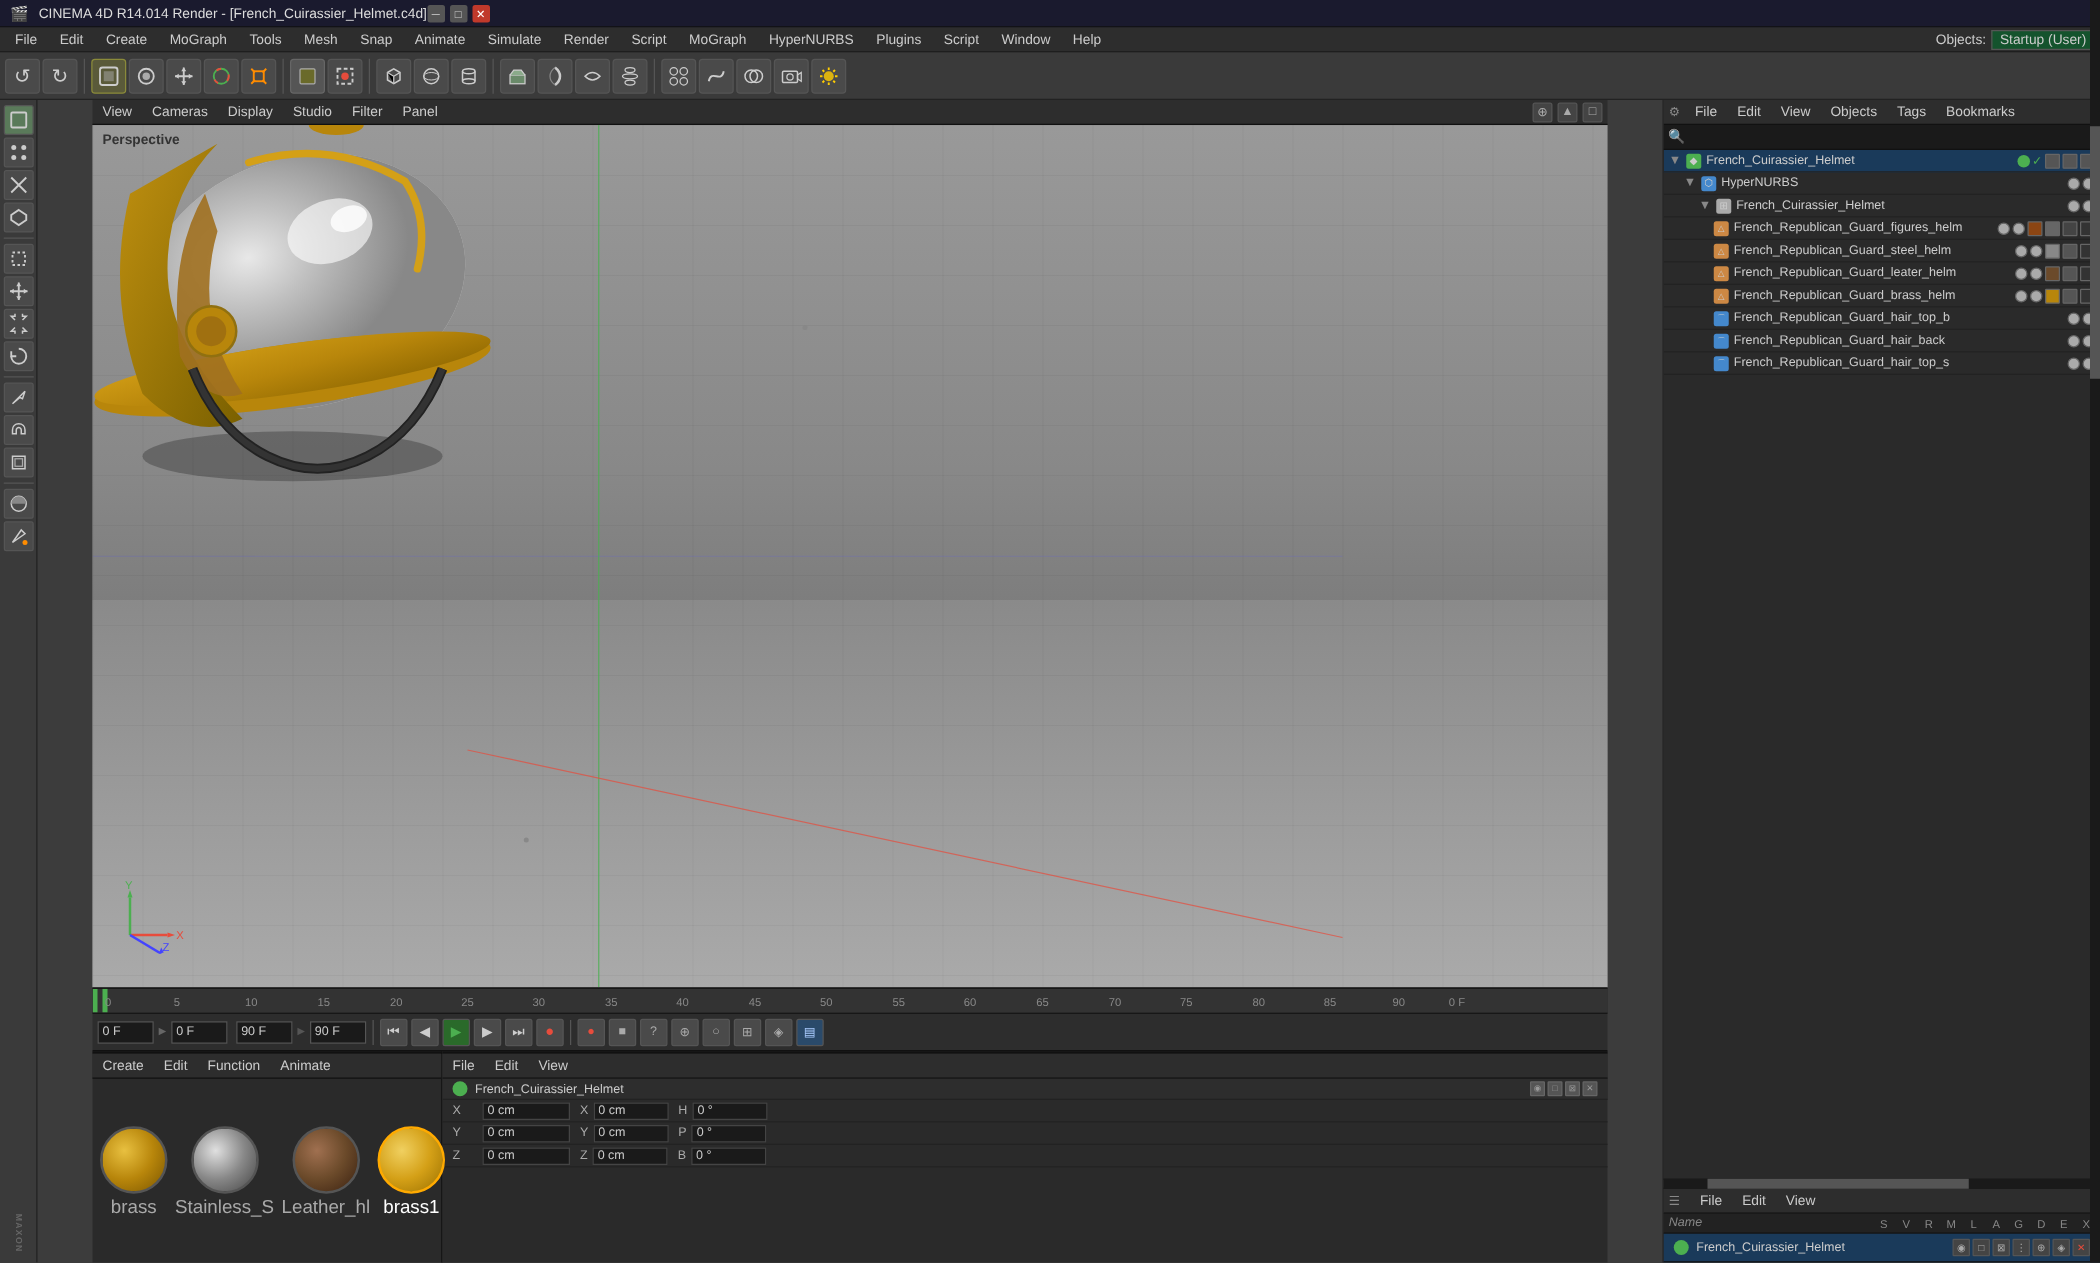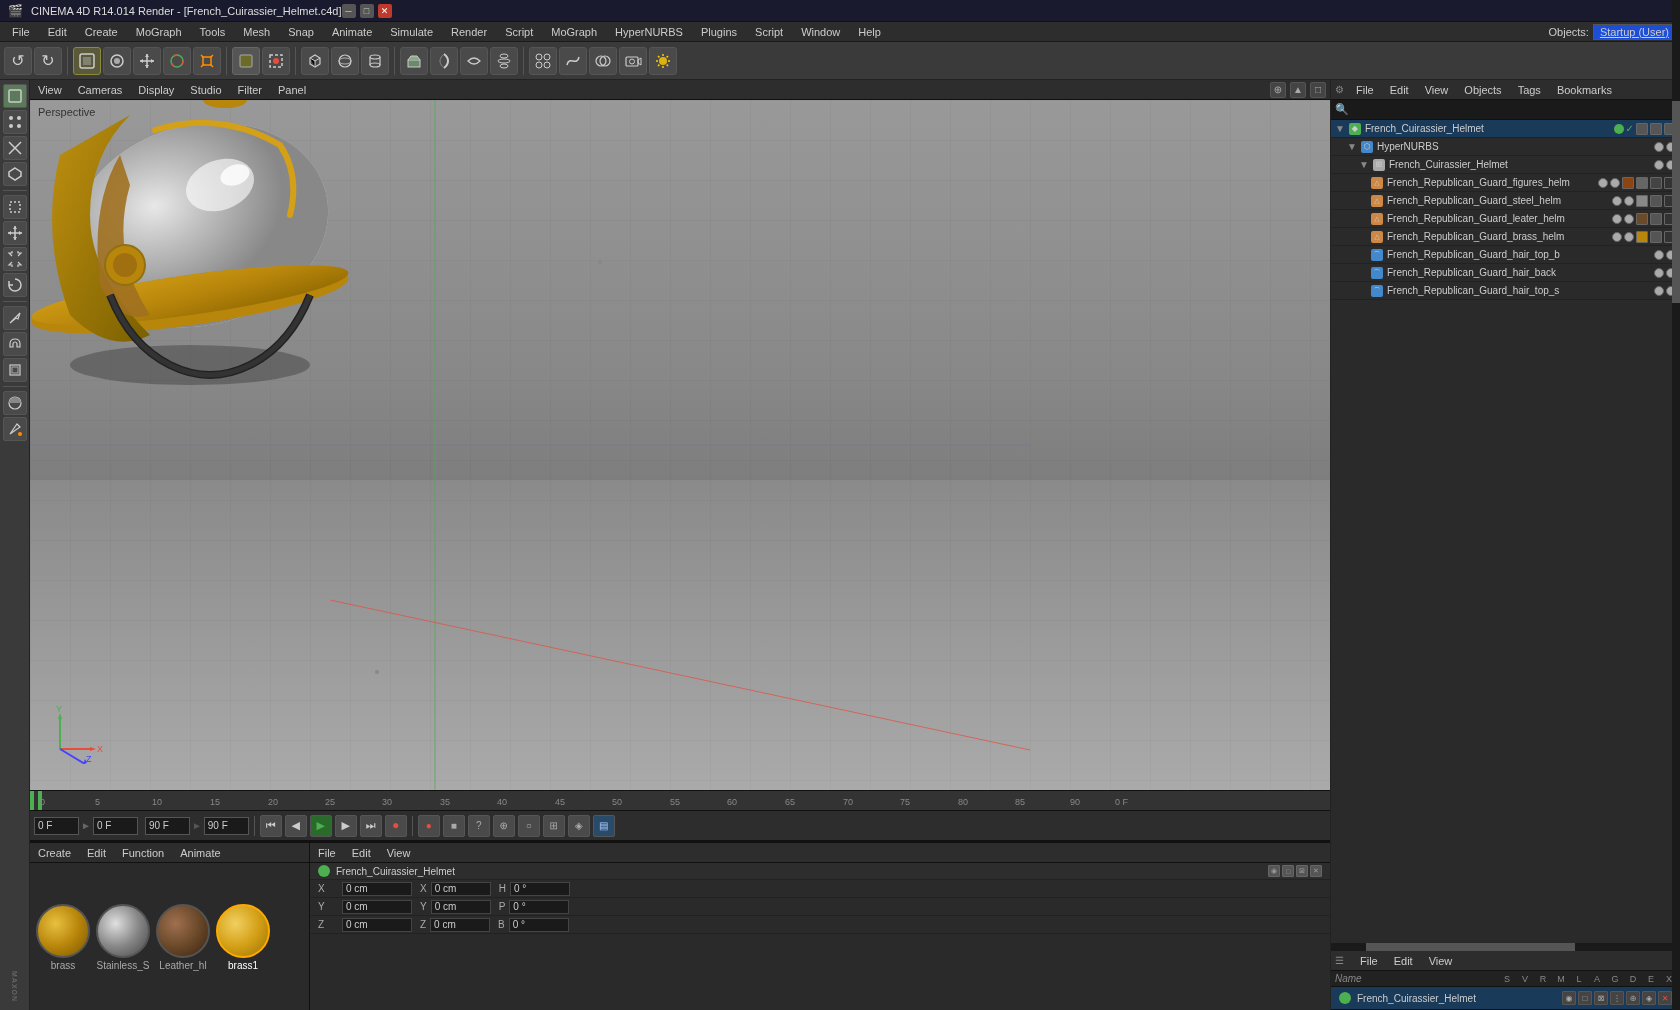--- a/index.html
+++ b/index.html
@@ -55,20 +55,21 @@
       color: #ccc;
       font-size: 13px;
     }
     .toolbar-separator { width: 1px; height: 28px; background: #555; margin: 0 3px; }
     .toolbar-btn.active { background: #5a7a5a; border-color: #7a9a7a; }
 
     
     #main-layout {
       display: flex;
       height: calc(1010px - 22px - 20px - 38px);
+      gap: 44px;
     }
 
     
     #left-sidebar {
       width: 30px;
       background: #3a3a3a;
       border-right: 1px solid #222;
       display: flex;
       flex-direction: column;
       align-items: center;
@@ -125,20 +126,21 @@
         repeating-linear-gradient(0deg, transparent, transparent 49px, rgba(0,0,0,0.15) 50px),
         repeating-linear-gradient(90deg, transparent, transparent 49px, rgba(0,0,0,0.15) 50px);
       background-size: 50px 50px;
     }
 
     .vp-label {
       position: absolute;
       top: 6px; left: 8px;
       color: #333;
       font-size: 11px;
+      font-weight: bold;
     }
 
     
     #timeline {
       height: 20px;
       background: #2a2a2a;
       border-top: 1px solid #111;
       position: relative;
       overflow: hidden;
     }
@@ -325,21 +327,21 @@
       position: relative;
       overflow: hidden;
     }
     .mat-swatch.selected { border-color: #ffaa00; border-width: 2px; }
     .mat-swatch-wrapper {
       display: flex;
       flex-direction: column;
       align-items: center;
       gap: 2px;
     }
-    .mat-label { font-size: 10px; color: #aaa; text-align: center; }
+    .mat-label { font-size: 15px; color: #aaa; text-align: center; }
 
     
     #helmet-svg {
       position: absolute;
       left: 50%;
       top: 50%;
       transform: translate(-60%, -50%);
     }
 
     
@@ -445,21 +447,21 @@
   <span class="menu-item">Render</span>
   <span class="menu-item">Script</span>
   <span class="menu-item">MoGraph</span>
   <span class="menu-item">HyperNURBS</span>
   <span class="menu-item">Plugins</span>
   <span class="menu-item">Script</span>
   <span class="menu-item">Window</span>
   <span class="menu-item">Help</span>
   <div id="layout-area">
     <span>Objects:</span>
-    <span style="background:#1d4ed8; border:1px solid #555; padding:1px 6px; cursor:pointer;text-decoration:underline;">Startup (User)</span>
+    <span style="background:#14532d; border:1px solid #555; padding:1px 6px; cursor:pointer;">Startup (User)</span>
   </div>
 </div>
 
 <div id="toolbar">
 
   <div class="toolbar-btn" style="font-size:16px;">↺</div>
   <div class="toolbar-btn" style="font-size:16px;">↻</div>
   <div class="toolbar-separator"></div>
 
   <div class="toolbar-btn active" style="background:#5a5a3a; border-color:#8a8a3a;">

